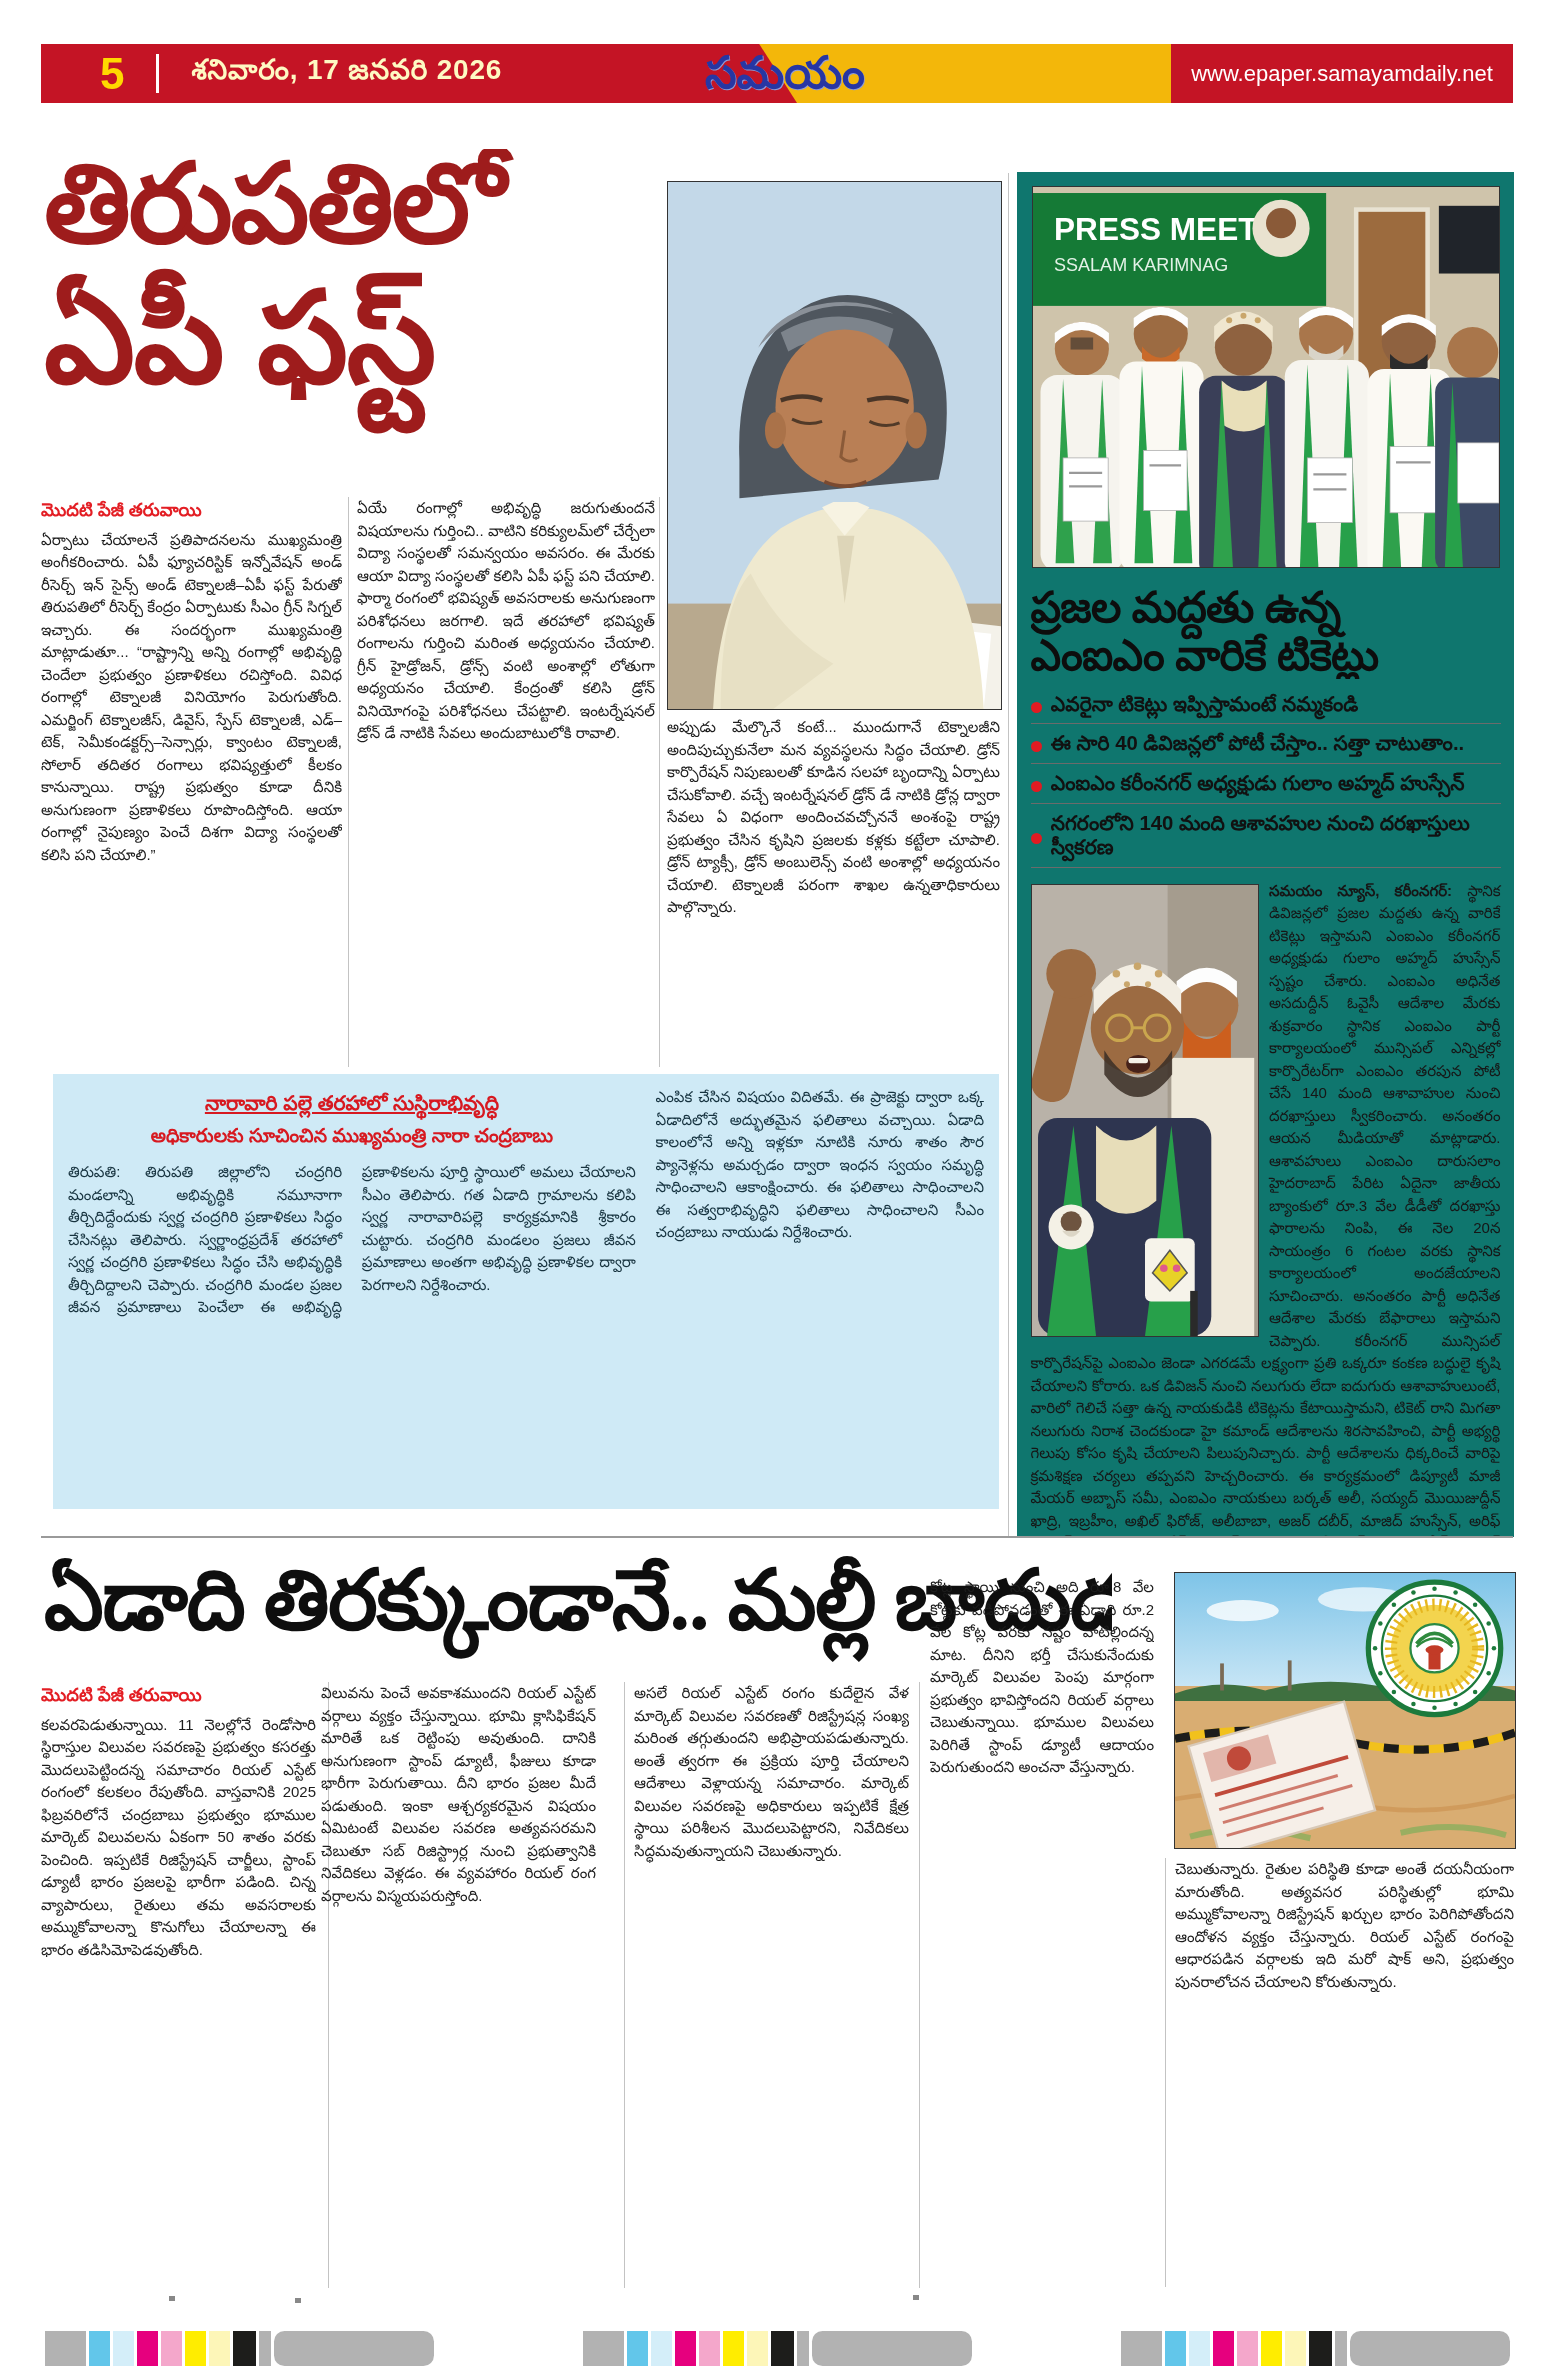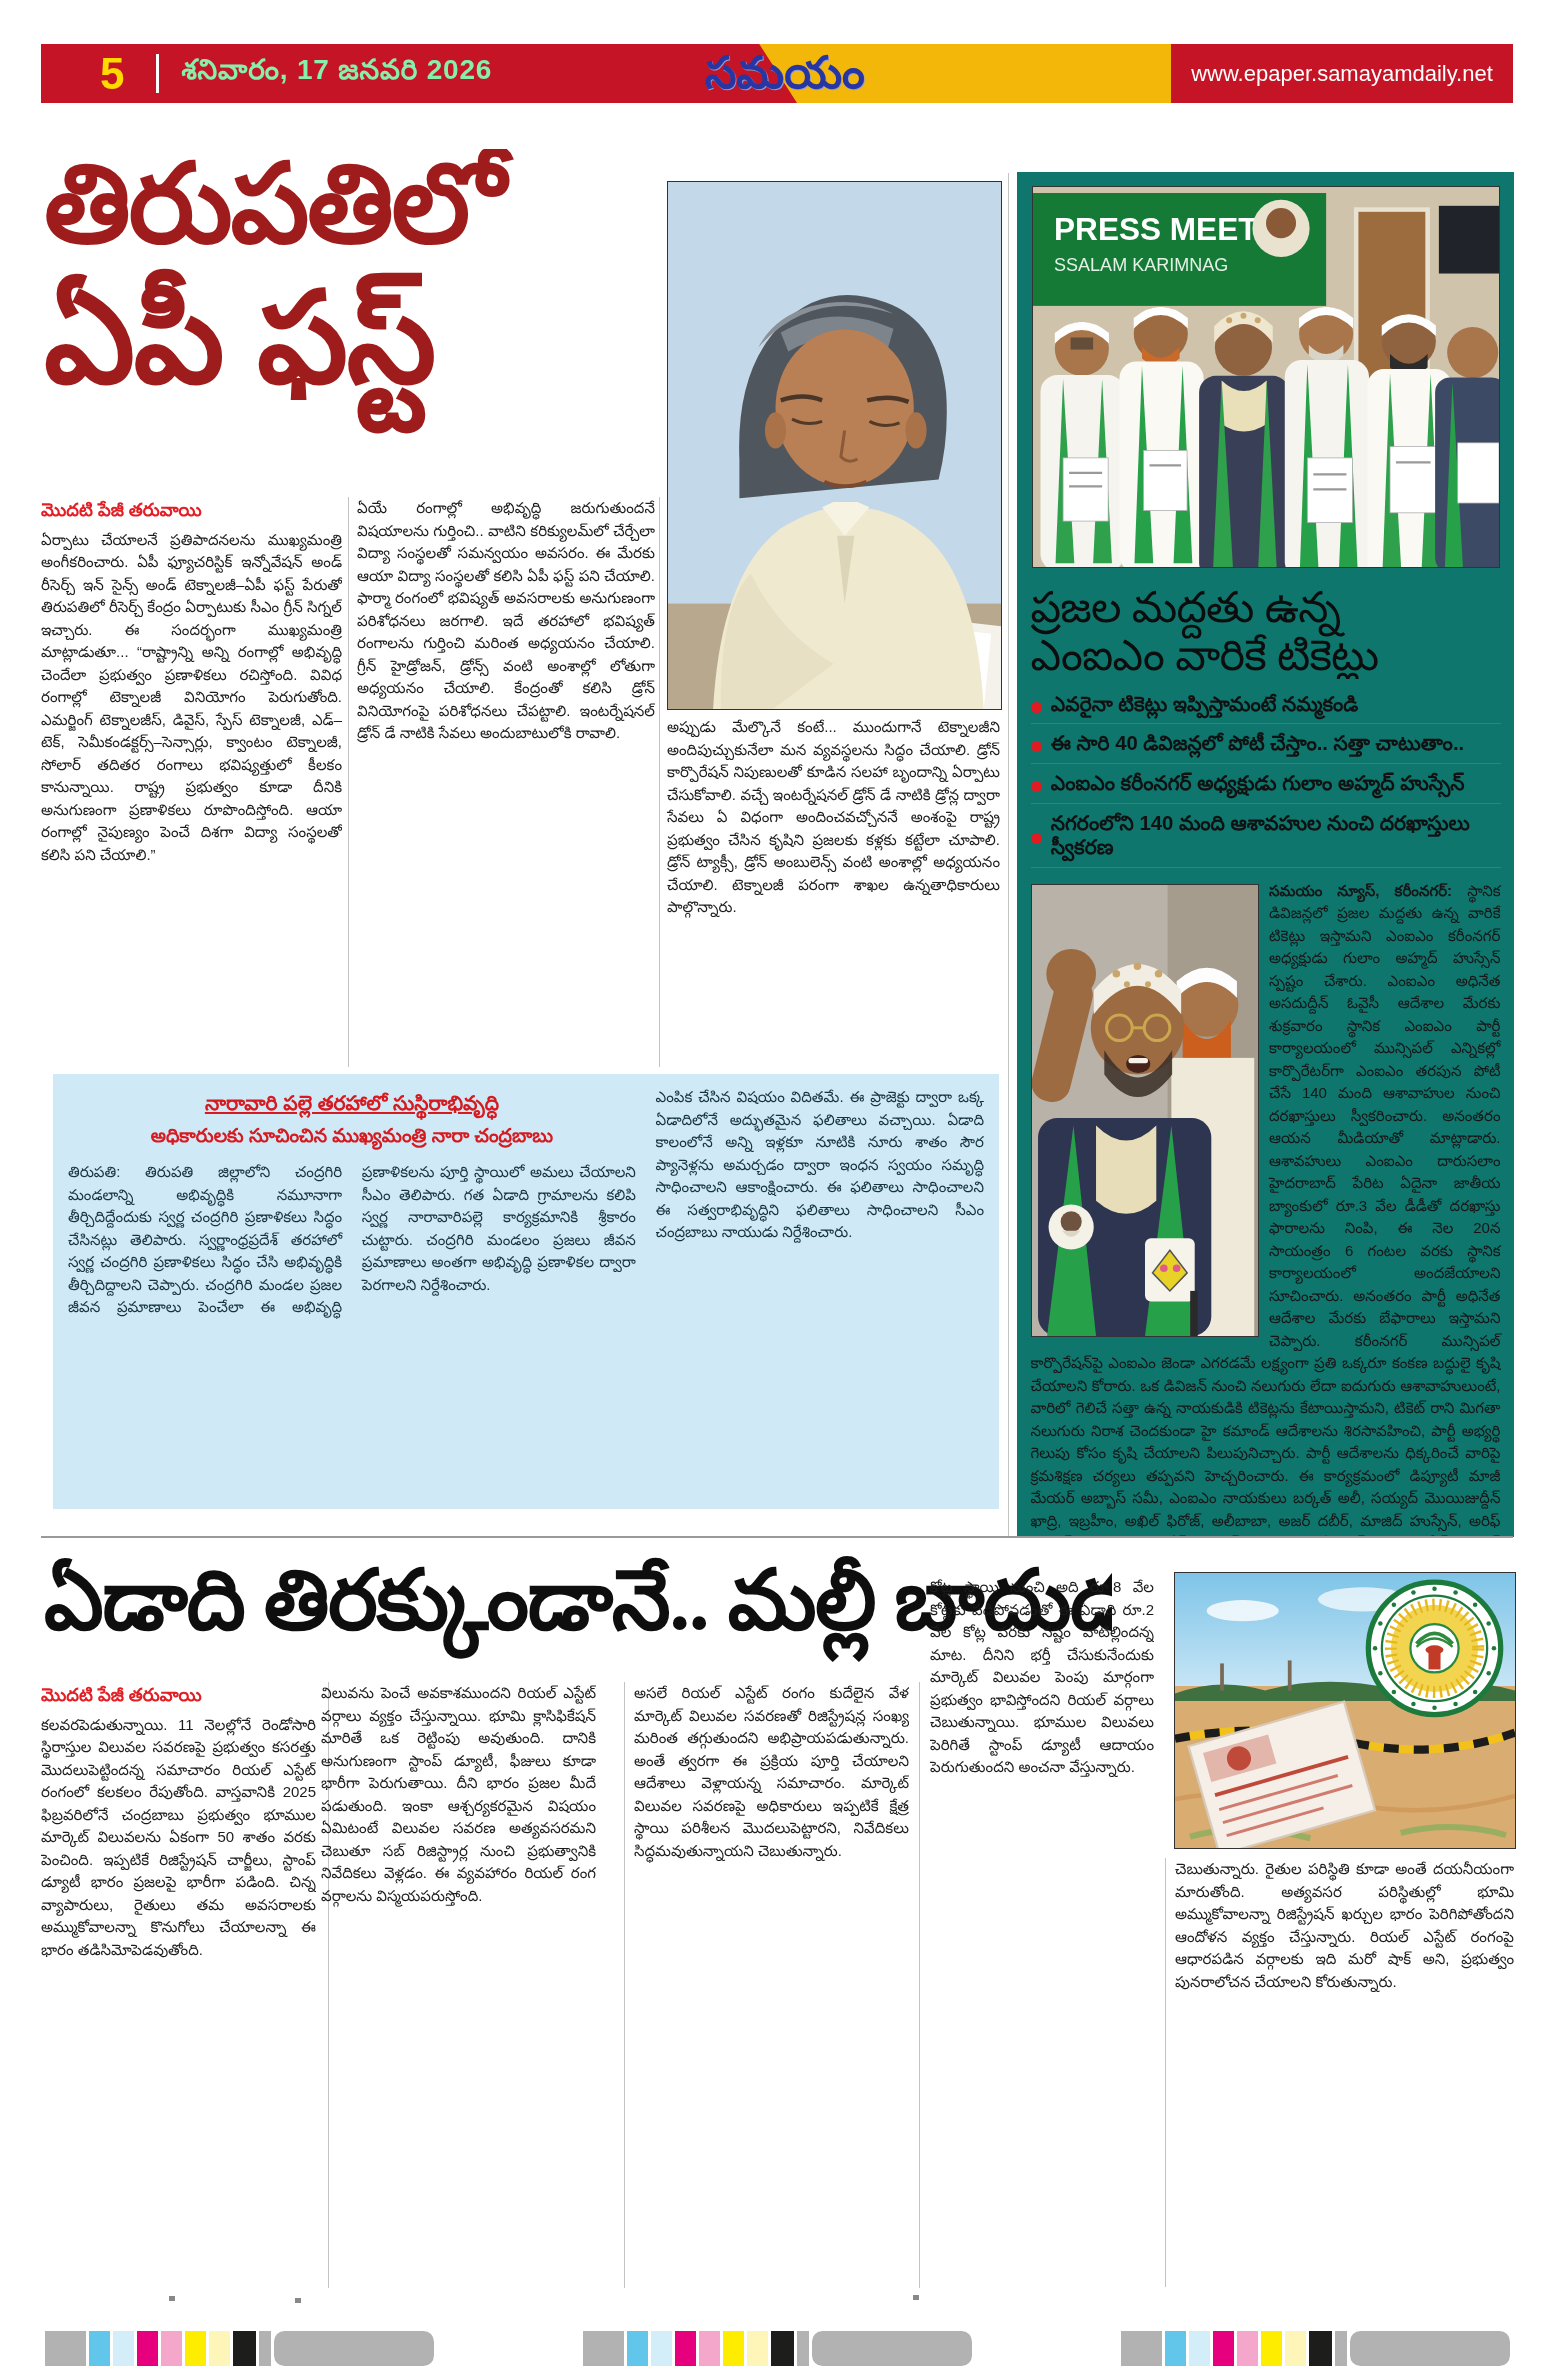--- a/index.html
+++ b/index.html
@@ -5,21 +5,21 @@
   html,body{margin:0;padding:0;background:#e9e9e9;}
   .page{position:relative;width:1555px;height:2377px;background:#ffffff;margin:0 auto;
         font-family:"Liberation Sans", sans-serif;overflow:hidden;}
 
   
   .masthead-bar{position:absolute;left:41px;top:44px;width:1472px;height:59px;background:#f3b70a;}
   .masthead-left{position:absolute;left:0;top:0;width:756px;height:100%;background:#c41425;
                  clip-path:polygon(0 0,95% 0,100% 100%,0 100%);display:flex;align-items:center;}
   .page-number{color:#ffd900;font-size:44px;font-weight:bold;margin-left:59px;line-height:1;}
   .masthead-divider{width:2.3px;height:39px;background:#ffffff;margin:0 22.6px 0 32px;}
-  .masthead-date{color:#86efac;font-size:28px;font-weight:bold;letter-spacing:0.8px;}
+  .masthead-date{color:#fef9c3;font-size:28px;font-weight:bold;letter-spacing:0.8px;margin-left:10px;}
   .masthead-title{position:absolute;left:664px;top:3px;color:#2736a3;font-size:45px;font-weight:bold;
                   text-shadow:0.8px 0.8px 0 #8d9bd6;white-space:nowrap;}
   .masthead-right{position:absolute;right:0;top:0;width:342px;height:100%;background:#c41425;
                   display:flex;align-items:center;justify-content:center;}
   .masthead-url{color:#ffffff;font-size:22px;}
 
   
   .lead-headline{position:absolute;left:44px;top:149px;width:613px;height:340px;overflow:hidden;
                  color:#9e1c1c;font-weight:bold;line-height:1;}
   .lead-h1{font-size:111px;letter-spacing:-2.3px;white-space:nowrap;}
@@ -30,21 +30,21 @@
   .lead-red{display:block;color:#e31e24;font-weight:bold;font-size:18px;margin-bottom:4.5px;}
   .rule{position:absolute;width:0.8px;background:#c3c3c3;}
 
   
   .photo{position:absolute;border:0.8px solid #333;overflow:hidden;background:#ddd;}
   .photo svg{display:block;width:100%;height:100%;}
 
   
   .mim-panel{position:absolute;left:1017px;top:172px;width:497px;height:1365px;background:#0f766e;overflow:hidden;}
   .mim-photo1{position:relative;margin:13.5px auto 0 auto;width:466px;height:380px;border:0.8px solid #333;background:#cfc4ab;}
-  .mim-headline{margin:15px 13.5px 4.5px 13.5px;color:#0d0d0d;font-size:43px;font-weight:normal;line-height:1.12;letter-spacing:-0.8px;overflow:hidden;}
+  .mim-headline{margin:15px 13.5px 4.5px 13.5px;color:#0d0d0d;font-size:43px;font-weight:bold;line-height:1.12;letter-spacing:-0.8px;overflow:hidden;}
   .mim-bullets{list-style:none;margin:6px 13.5px 0 13.5px;padding:0;}
   .mim-bullets li{display:flex;align-items:center;gap:9px;font-size:20.3px;font-weight:bold;color:#111;
                   padding:6.8px 0 7.5px 0;border-bottom:1.5px solid #6b6b6b;line-height:1.2;}
   .bullet-dot{flex:0 0 auto;width:11.3px;height:11.3px;border-radius:50%;background:#e01b22;margin-top:6.8px;}
   .mim-body{margin:12px 13.5px 0 13.5px;font-size:15px;line-height:1.5;text-align:justify;color:#161616;}
   .mim-dateline{font-weight:bold;}
   .mim-photo2{float:left;width:226px;height:451px;margin:4.5px 10.5px 4.5px 0;border:0.8px solid #333;background:#b9b2a8;}
 
   
   .plan-box{position:absolute;left:53px;top:1074px;width:946px;height:435px;background:#cfeaf6;overflow:hidden;}

